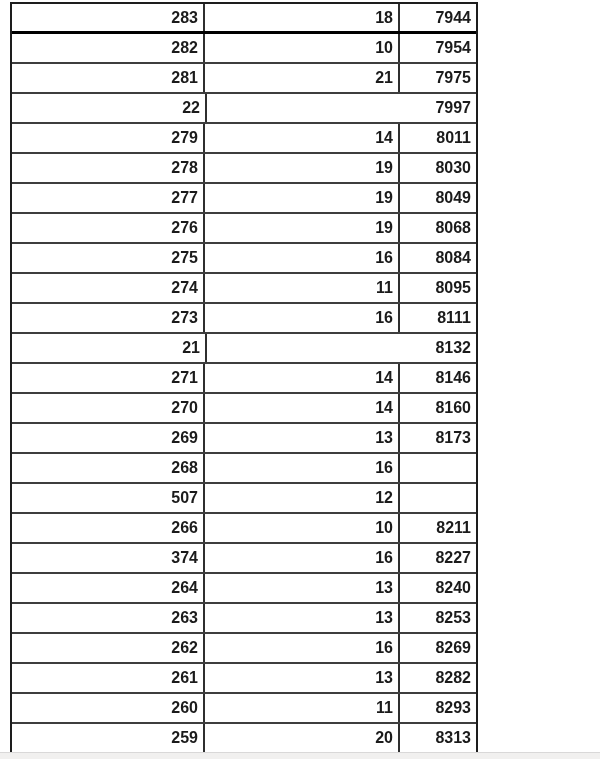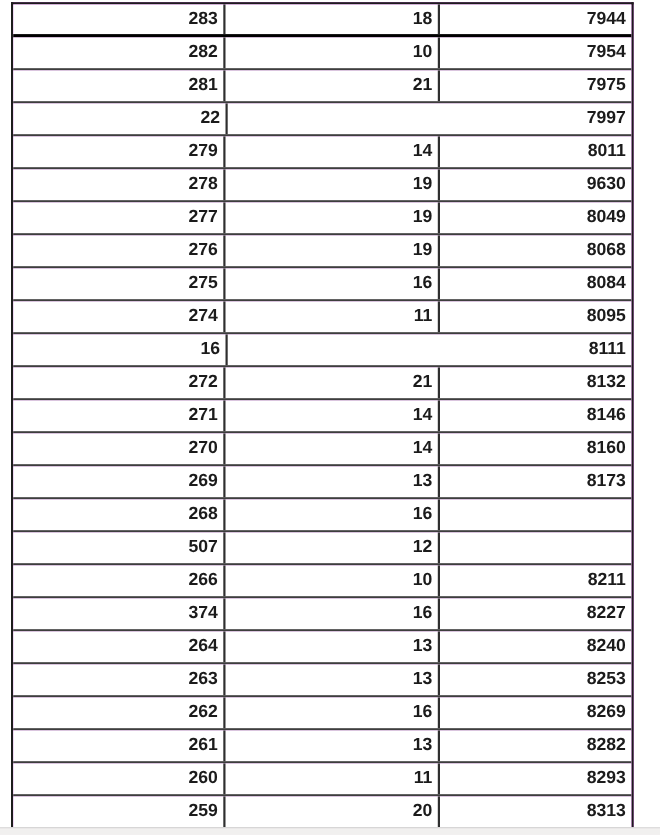--- a/index.html
+++ b/index.html
@@ -11,26 +11,26 @@
     height: 759px;
     background: #ffffff;
     position: relative;
     overflow: hidden;
     font-family: "Liberation Sans", sans-serif;
   }
   .grid-table {
     position: absolute;
     left: 10px;
     top: 2px;
-    width: 566px;
+    width: 468px;
     box-sizing: border-box;
     border-top: 2px solid #1d1d1d;
     border-left: 2px solid #1d1d1d;
     border-right: 2px solid #1d1d1d;
-    background: #d946ef;
+    background: #0c4a6e;
   }
   .row {
     display: flex;
     height: 30px;
     box-sizing: border-box;
     border-bottom: 2px solid #3e3e3e;
     background: #ffffff;
   }
   .row.first {
     border-bottom: 3px solid #000000;
@@ -87,21 +87,21 @@
       <div class="cell c2">7997</div>
     </div>
     <div class="row">
       <div class="cell c0">279</div>
       <div class="cell c1">14</div>
       <div class="cell c2">8011</div>
     </div>
     <div class="row">
       <div class="cell c0">278</div>
       <div class="cell c1">19</div>
-      <div class="cell c2">9630</div>
+      <div class="cell c2">8030</div>
     </div>
     <div class="row">
       <div class="cell c0">277</div>
       <div class="cell c1">19</div>
       <div class="cell c2">8049</div>
     </div>
     <div class="row">
       <div class="cell c0">276</div>
       <div class="cell c1">19</div>
       <div class="cell c2">8068</div>
@@ -110,25 +110,25 @@
       <div class="cell c0">275</div>
       <div class="cell c1">16</div>
       <div class="cell c2">8084</div>
     </div>
     <div class="row">
       <div class="cell c0">274</div>
       <div class="cell c1">11</div>
       <div class="cell c2">8095</div>
     </div>
     <div class="row">
+      <div class="cell c0">273</div>
       <div class="cell c1">16</div>
       <div class="cell c2">8111</div>
     </div>
     <div class="row">
-      <div class="cell c0">272</div>
       <div class="cell c1">21</div>
       <div class="cell c2">8132</div>
     </div>
     <div class="row">
       <div class="cell c0">271</div>
       <div class="cell c1">14</div>
       <div class="cell c2">8146</div>
     </div>
     <div class="row">
       <div class="cell c0">270</div>

